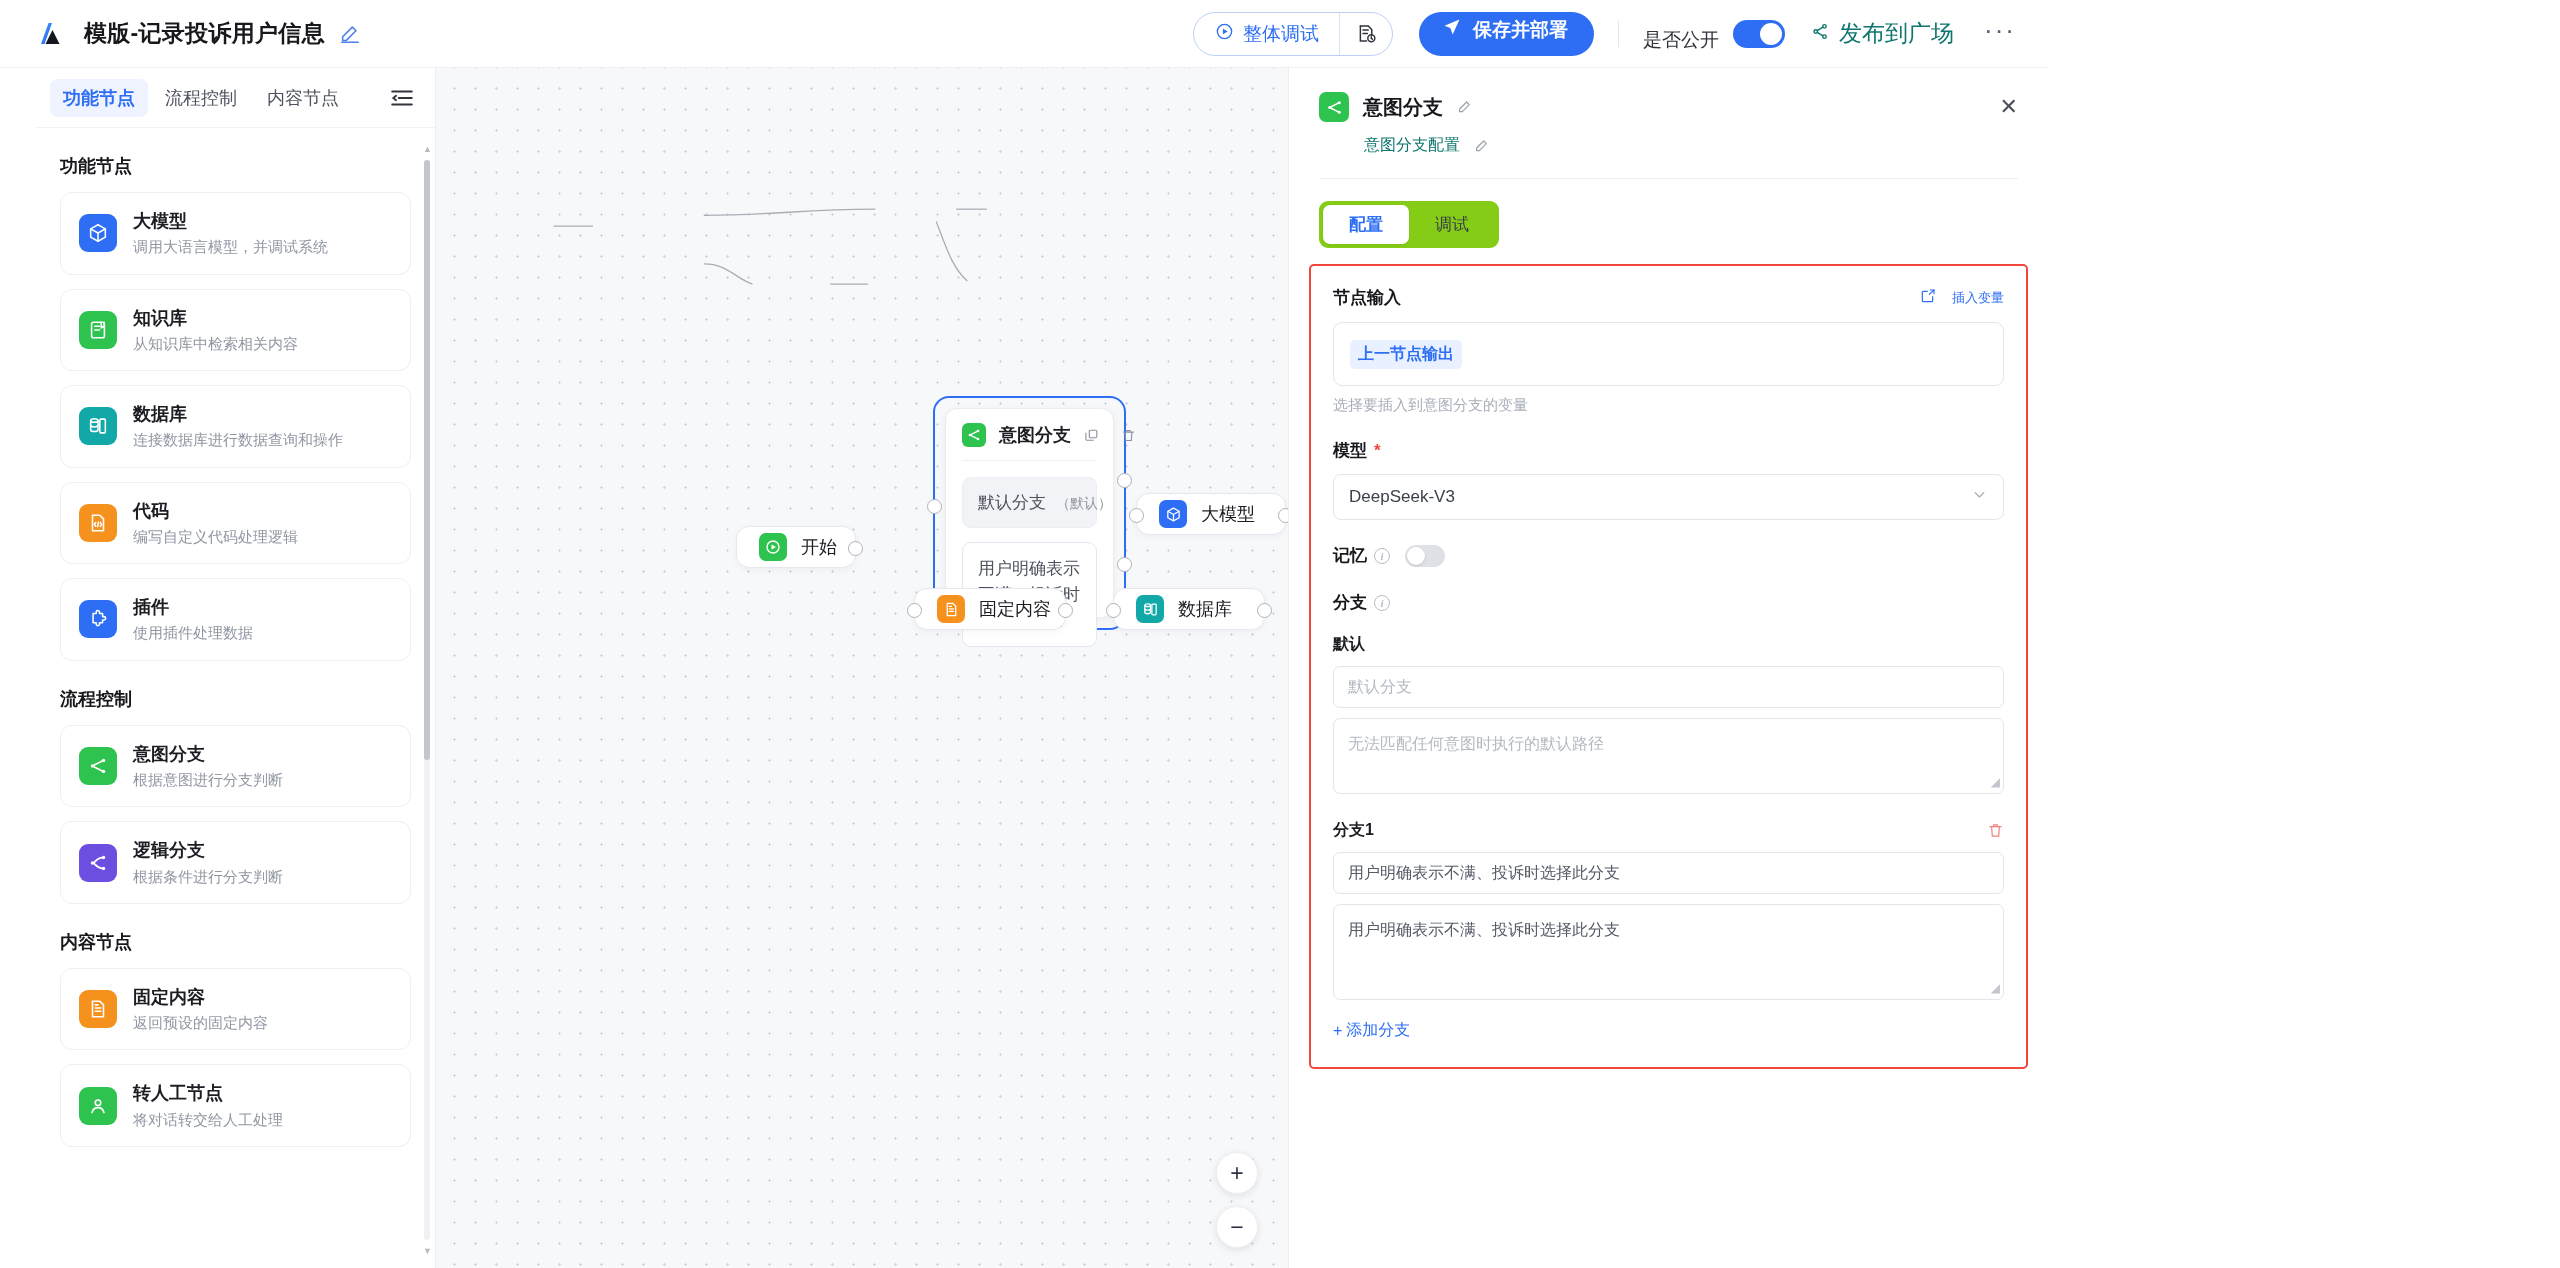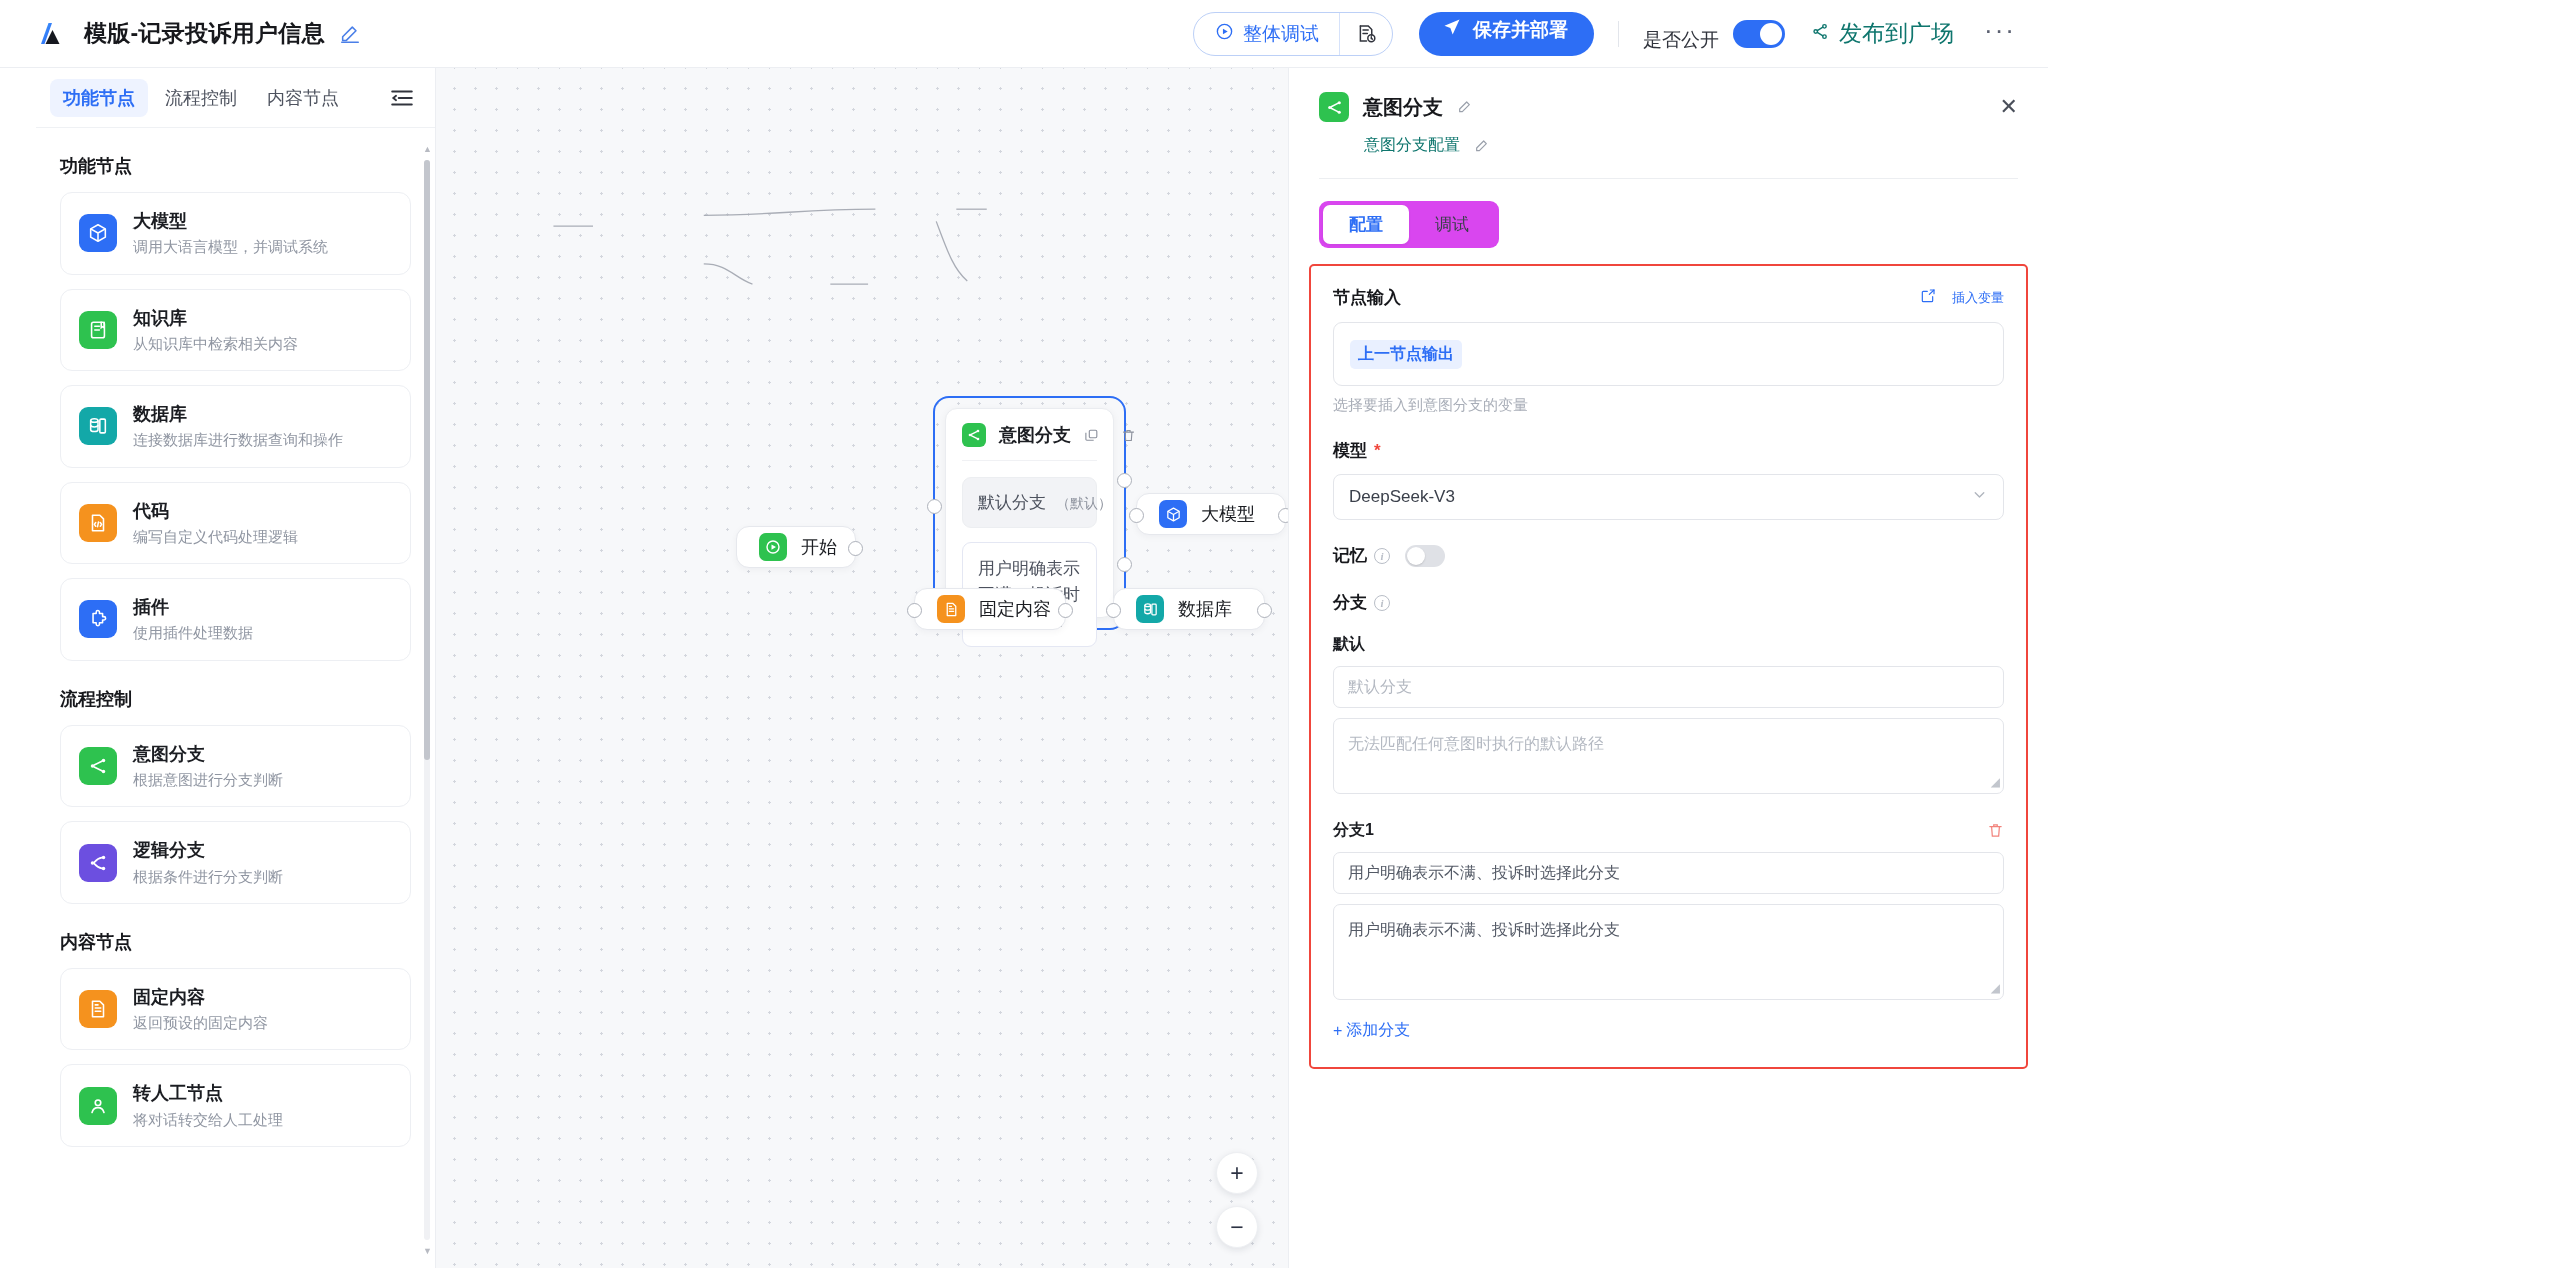--- a/index.html
+++ b/index.html
@@ -154,21 +154,21 @@
   .rp-head { padding: 24px 30px 0 30px; }
   .rp-titlerow { display: flex; align-items: center; gap: 14px; }
   .rp-ico { width: 30px; height: 30px; flex:0 0 30px; border-radius: 7px; background: #2ec24f; display:flex; align-items:center; justify-content:center; }
   .rp-title { font-size: 20px; font-weight: 700; color: #17181c; white-space: nowrap; }
   .rp-edit { color: #9aa0ab; display:flex; cursor:pointer; }
   .rp-close { margin-left: auto; color: #4a4f5a; font-size: 22px; cursor: pointer; line-height: 1; }
   .rp-subrow { display: flex; align-items: center; gap: 14px; margin: 13px 0 0 45px; }
   .rp-sub { font-size: 16px; color: #0f766e; white-space: nowrap; }
   .rp-divider { height: 1px; background: #eceef1; margin-top: 22px; }
 
-  .rp-tabs { margin: 22px 30px 0 30px; background: #d946ef; border-radius: 9px; padding: 4px; display: inline-flex; width: max-content; text-align: right; }
+  .rp-tabs { margin: 22px 30px 0 30px; background: #84cc16; border-radius: 9px; padding: 4px; display: inline-flex; width: max-content; text-align: right; }
   .rp-tab { padding: 8px 26px; font-size: 17px; color: #3b404b; border-radius: 7px; cursor: pointer; white-space: nowrap; }
   .rp-tab.active { background: #fff; color: #2d6ef5; font-weight: 600; box-shadow: 0 1px 3px rgba(20,25,40,.07); }
 
   .config-box {
     margin: 16px 20px 0 20px; border: 2px solid #f0463c; border-radius: 5px;
     padding: 20px 22px 26px 22px; flex: 0 0 auto;
   }
   .fld-row { display: flex; align-items: center; }
   .fld-label { font-size: 17px; font-weight: 700; color: #17181c; white-space: nowrap; }
   .link-blue { margin-left: auto; display: flex; align-items: center; gap: 16px; color: #2d6ef5; font-size: 13px; cursor: pointer; white-space: nowrap; }

